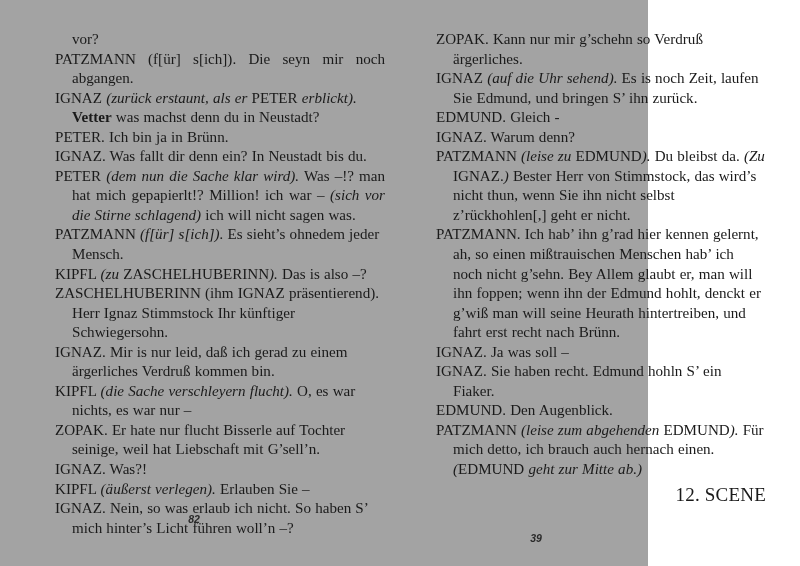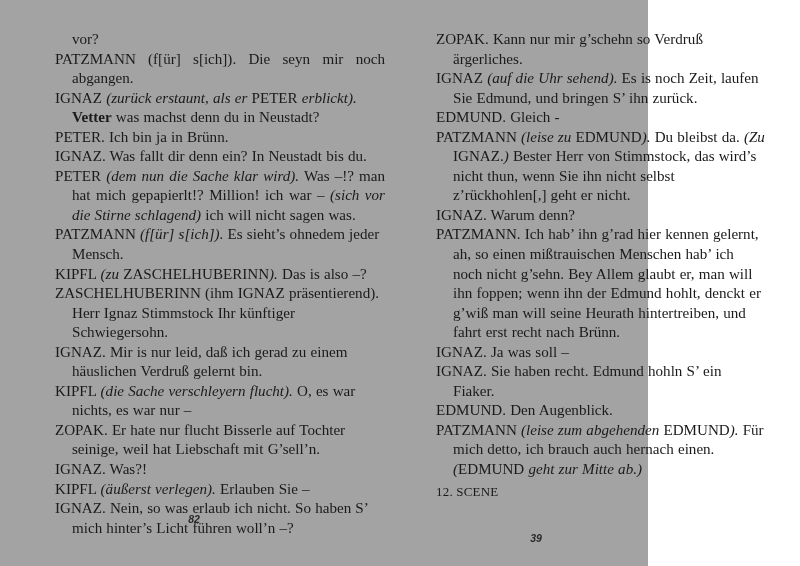--- a/index.html
+++ b/index.html
@@ -49,22 +49,22 @@
     font-style: italic;
   }
   .speech b, .speech strong {
     font-weight: bold;
   }
   .scene-heading {
     position: absolute;
     left: 436px;
     top: 484px;
     width: 330px;
-    text-align: left;
-    font-size: 13px;
+    text-align: right;
+    font-size: 19px;
     letter-spacing: 0.2px;
   }
   .folio {
     position: absolute;
     font-family: "Liberation Sans", "DejaVu Sans", sans-serif;
     font-size: 10.5px;
     font-weight: bold;
     color: #2a2a2a;
     font-style: italic;
   }
@@ -79,34 +79,34 @@
   <div class="column col-left" id="left-col">
       <p class="speech last-line-left noindent" style="padding-left: 17px; text-indent: 0px;">vor?</p>
       <p class="speech">PATZMANN (f[ür] s[ich]). Die seyn mir noch abgangen.</p>
       <p class="speech last-line-left">IGNAZ <i>(zurück erstaunt, als er</i> PETER <i>erblickt).</i> <b>Vetter</b> was machst denn du in Neustadt?</p>
       <p class="speech last-line-left">PETER. Ich bin ja in Brünn.</p>
       <p class="speech last-line-left">IGNAZ. Was fallt dir denn ein? In Neustadt bis du.</p>
       <p class="speech">PETER <i>(dem nun die Sache klar wird).</i> Was –!? man hat mich gepapierlt!? Million! ich war – <i>(sich vor die Stirne schlagend)</i> ich will nicht sagen was.</p>
       <p class="speech last-line-left">PATZMANN <i>(f[ür] s[ich]).</i> Es sieht’s ohnedem jeder Mensch.</p>
       <p class="speech last-line-left">KIPFL <i>(zu</i> ZASCHELHUBERINN<i>).</i> Das is also –?</p>
       <p class="speech last-line-left">ZASCHELHUBERINN (ihm IGNAZ präsentierend). Herr Ignaz Stimmstock Ihr künftiger Schwiegersohn.</p>
-      <p class="speech last-line-left">IGNAZ. Mir is nur leid, daß ich gerad zu einem häuslichen Verdruß gelernt bin.</p>
+      <p class="speech last-line-left">IGNAZ. Mir is nur leid, daß ich gerad zu einem ärgerliches Verdruß kommen bin.</p>
       <p class="speech last-line-left">KIPFL <i>(die Sache verschleyern flucht).</i> O, es war nichts, es war nur –</p>
       <p class="speech last-line-left">ZOPAK. Er hate nur flucht Bisserle auf Tochter seinige, weil hat Liebschaft mit G’sell’n.</p>
       <p class="speech last-line-left">IGNAZ. Was?!</p>
       <p class="speech last-line-left">KIPFL <i>(äußerst verlegen).</i> Erlauben Sie –</p>
       <p class="speech last-line-left">IGNAZ. Nein, so was erlaub ich nicht. So haben S’ mich hinter’s Licht führen woll’n –?</p>
     </div>
 
   <div class="column col-right" id="right-col">
       <p class="speech last-line-left">ZOPAK. Kann nur mir g’schehn so Verdruß ärgerliches.</p>
       <p class="speech last-line-left">IGNAZ <i>(auf die Uhr sehend).</i> Es is noch Zeit, laufen Sie Edmund, und bringen S’ ihn zurück.</p>
       <p class="speech last-line-left">EDMUND. Gleich -</p>
+      <p class="speech last-line-left">IGNAZ. Warum denn?</p>
       <p class="speech last-line-left">PATZMANN <i>(leise zu</i> EDMUND<i>).</i> Du bleibst da. <i>(Zu</i> IGNAZ.<i>)</i> Bester Herr von Stimmstock, das wird’s nicht thun, wenn Sie ihn nicht selbst z’rückhohlen[,] geht er nicht.</p>
-      <p class="speech last-line-left">IGNAZ. Warum denn?</p>
       <p class="speech last-line-left">PATZMANN. Ich hab’ ihn g’rad hier kennen gelernt, ah, so einen mißtrauischen Menschen hab’ ich noch nicht g’sehn. Bey Allem glaubt er, man will ihn foppen; wenn ihn der Edmund hohlt, denckt er g’wiß man will seine Heurath hintertreiben, und fahrt erst recht nach Brünn.</p>
       <p class="speech last-line-left">IGNAZ. Ja was soll –</p>
       <p class="speech last-line-left">IGNAZ. Sie haben recht. Edmund hohln S’ ein Fiaker.</p>
       <p class="speech last-line-left">EDMUND. Den Augenblick.</p>
       <p class="speech last-line-left">PATZMANN <i>(leise zum abgehenden</i> EDMUND<i>).</i> Für mich detto, ich brauch auch hernach einen. <i>(</i>EDMUND <i>geht zur Mitte ab.)</i></p>
     </div>
 
   <div class="scene-heading">12. SCENE</div>
 
   <div class="folio folio-left">82</div>

